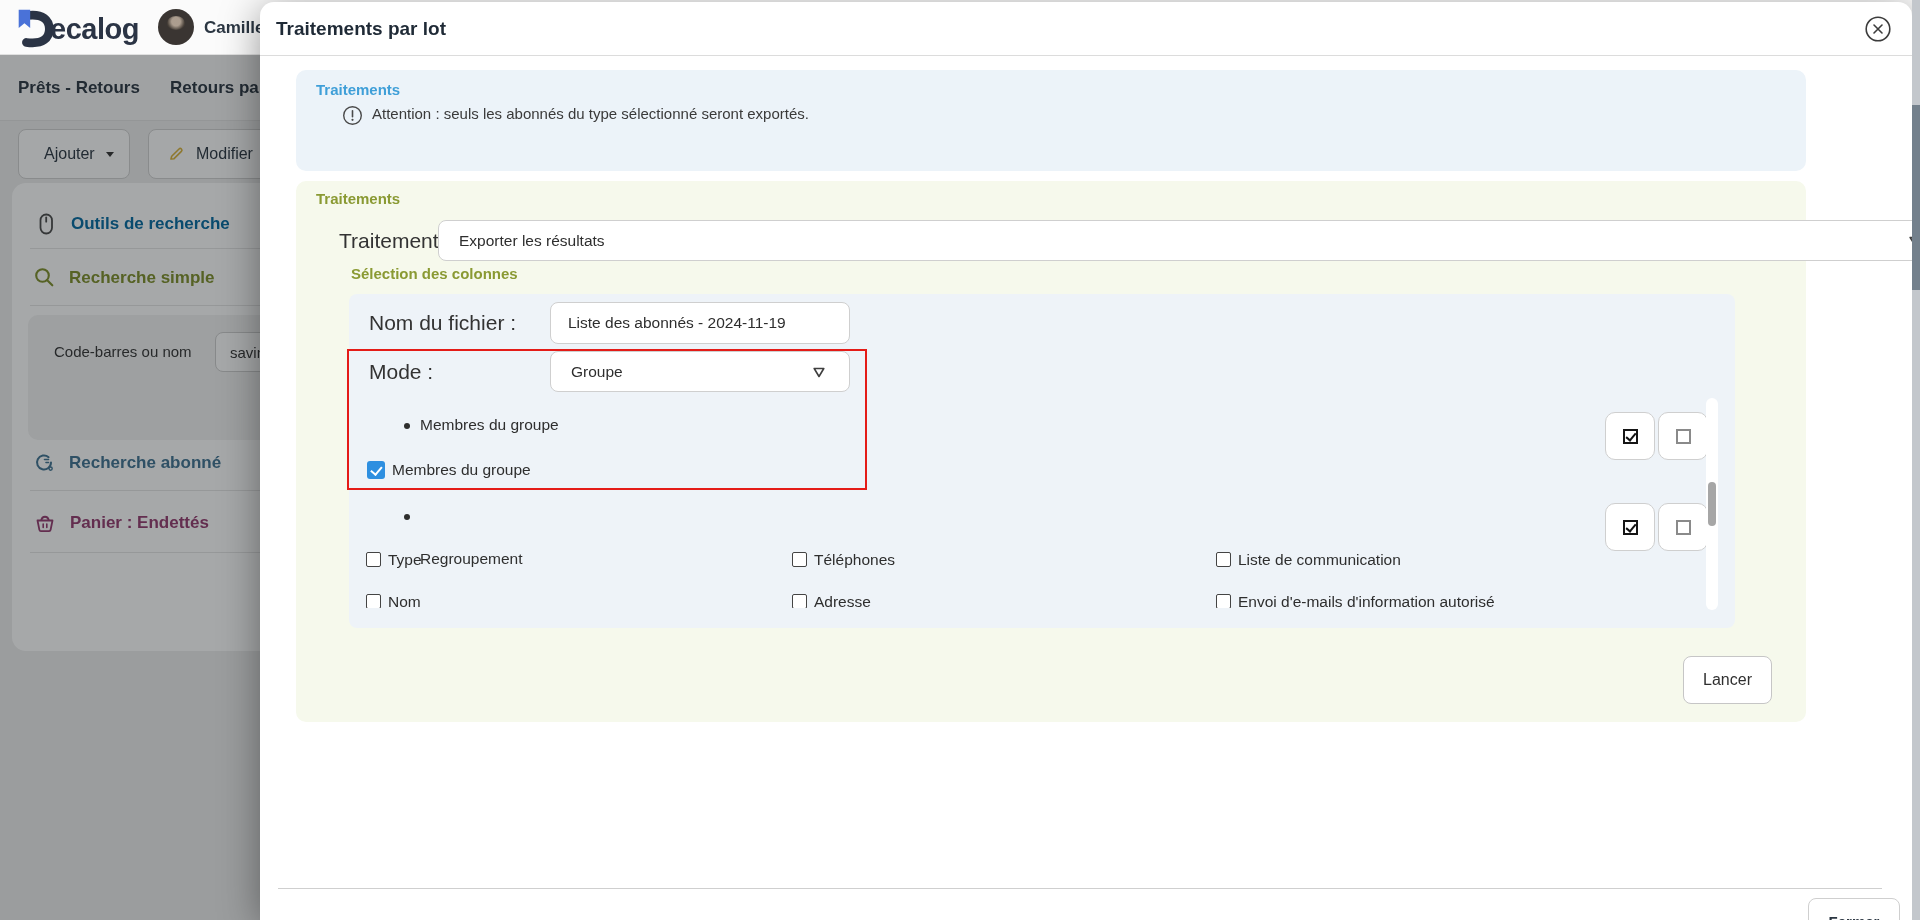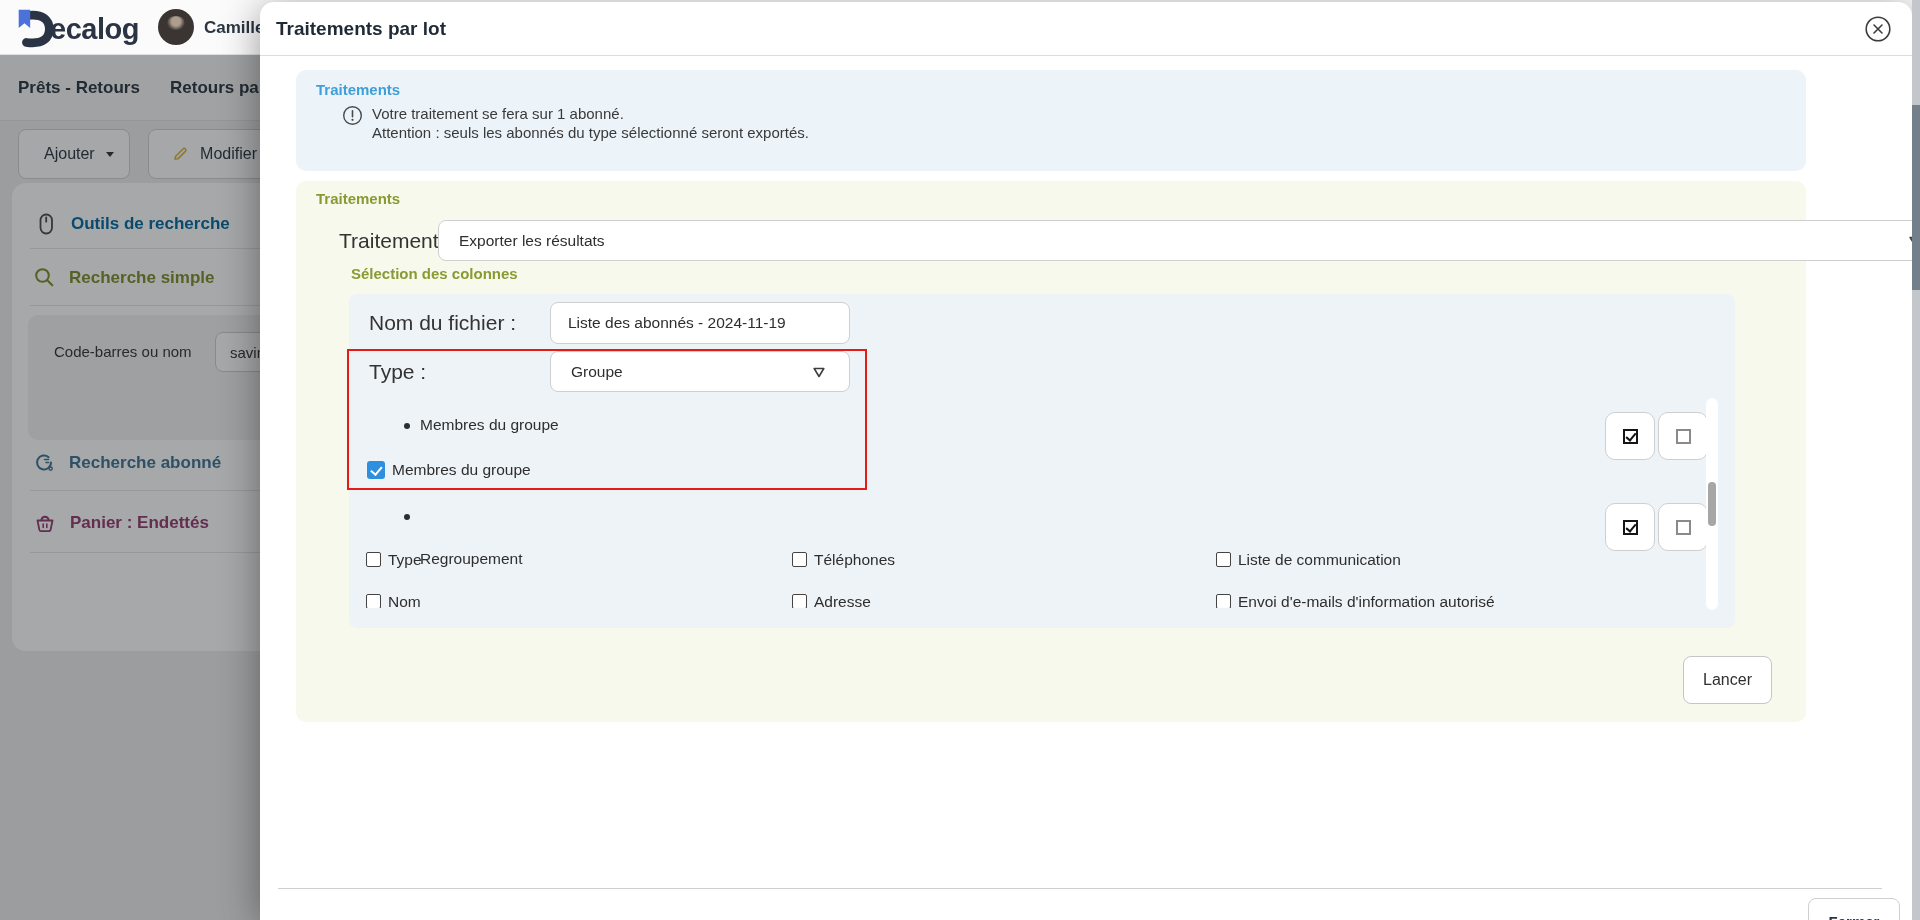--- a/index.html
+++ b/index.html
@@ -17,21 +17,21 @@
             background:radial-gradient(circle at 38% 32%, #7a6a5d, #4a4innen13 45%, #2c2926 75%); background-color:#3a3532; }
   .avatar::after{ content:""; position:absolute; left:9px; top:7px; width:18px; height:14px; border-radius:50%;
             background:radial-gradient(circle at 50% 40%, #c9b8a6 0 35%, #4a423a 70%); opacity:.8;}
   .username { position:absolute; left:204px; top:0; height:55px; line-height:55px; font-weight:700; font-size:17px; }
   .navrow { position:absolute; left:0; top:55px; right:0; height:66px; background:#f6f6f6; border-bottom:1px solid #e2e2e2; z-index:1; }
   .navtab { position:absolute; top:0; height:66px; line-height:66px; font-weight:700; font-size:17px; color:#2b3642; white-space:nowrap;text-align:center; }
   .tab1 { left:18px; } .tab2 { left:170px; }
   .toolbtn { position:absolute; top:129px; height:50px; background:#fdfdfd; border:1px solid #d0d0d0; border-radius:8px;
              display:flex; align-items:center; gap:9px; padding:0 16px; font-size:16px; color:#2b3642; z-index:1; }
   .btn-ajouter { left:18px; width:112px; }
-  .btn-modifier { left:148px; width:126px;justify-content:flex-end; }
+  .btn-modifier { left:148px; width:126px; }
   .caret-down { width:0; height:0; border-left:4px solid transparent; border-right:4px solid transparent; border-top:5px solid #333; margin-left:2px; }
 
   .sidecard { position:absolute; left:12px; top:183px; width:400px; height:468px; background:#ffffff; border-radius:14px; z-index:1; }
   .siderow { position:absolute; left:0; display:flex; align-items:center; gap:12px; font-weight:700; font-size:17px; }
   .sidediv { position:absolute; left:18px; right:18px; height:1px; background:#e5e5e5; }
   .graycard { position:absolute; left:16px; top:132px; width:368px; height:125px; background:#f2f2f2; border-radius:10px; }
   .gc-label { position:absolute; left:26px; top:28px; font-size:15px; color:#333; }
   .gc-input { position:absolute; left:187px; top:17px; width:160px; height:40px; background:#fff; border:1px solid #cfcfcf; border-radius:8px;
               font-size:15px; color:#333; padding:0 14px; font-family:"Liberation Sans",sans-serif; }
 
@@ -207,21 +207,20 @@
     </div>
 
     <div class="info-box">
       <div class="info-title">Traitements</div>
       <svg class="ic info-icon" width="21" height="21" viewBox="0 0 21 21">
         <circle cx="10.5" cy="10.5" r="8.8" fill="none" stroke="#4a4a4a" stroke-width="1.4"></circle>
         <path d="M10.5 5.8 v6" stroke="#4a4a4a" stroke-width="1.6" stroke-linecap="round"></path>
         <circle cx="10.5" cy="14.8" r="1.1" fill="#4a4a4a"></circle>
       </svg>
       <div class="info-text">
-        <div>Votre traitement se fera sur 1 abonné.</div>
         <div>Attention : seuls les abonnés du type sélectionné seront exportés.</div>
       </div>
     </div>
 
     <div class="treat-box">
       <div class="treat-title">Traitements</div>
 
       <div class="field-label treat-label">Traitement</div>
       <div class="dropdown treat-dd">
         <span class="dd-value">Exporter les résultats</span>
@@ -231,21 +230,21 @@
       </div>
 
       <div class="columns-title">Sélection des colonnes</div>
 
       <div class="inner">
         <div class="viewport">
 
           <div class="field-label fn-label">Nom du fichier :</div>
           <input class="fn-input" type="text" readonly="" value="Liste des abonnés - 2024-11-19" style="">
 
-          <div class="field-label type-label">Type :</div>
+          <div class="field-label type-label">Mode :</div>
           <div class="dropdown type-dd">
             <span class="dd-value">Groupe</span>
             <svg class="ic dd-chevron" width="20" height="20" viewBox="0 0 20 20">
               <path d="M5.2 6.5 H14.8 L10 14.5 Z" fill="none" stroke="#3f3f3f" stroke-width="1.6" stroke-linejoin="round"></path>
             </svg>
           </div>
 
           <span class="bullet-dot dot1"></span>
           <div class="bullet-text txt1">Membres du groupe</div>
 

